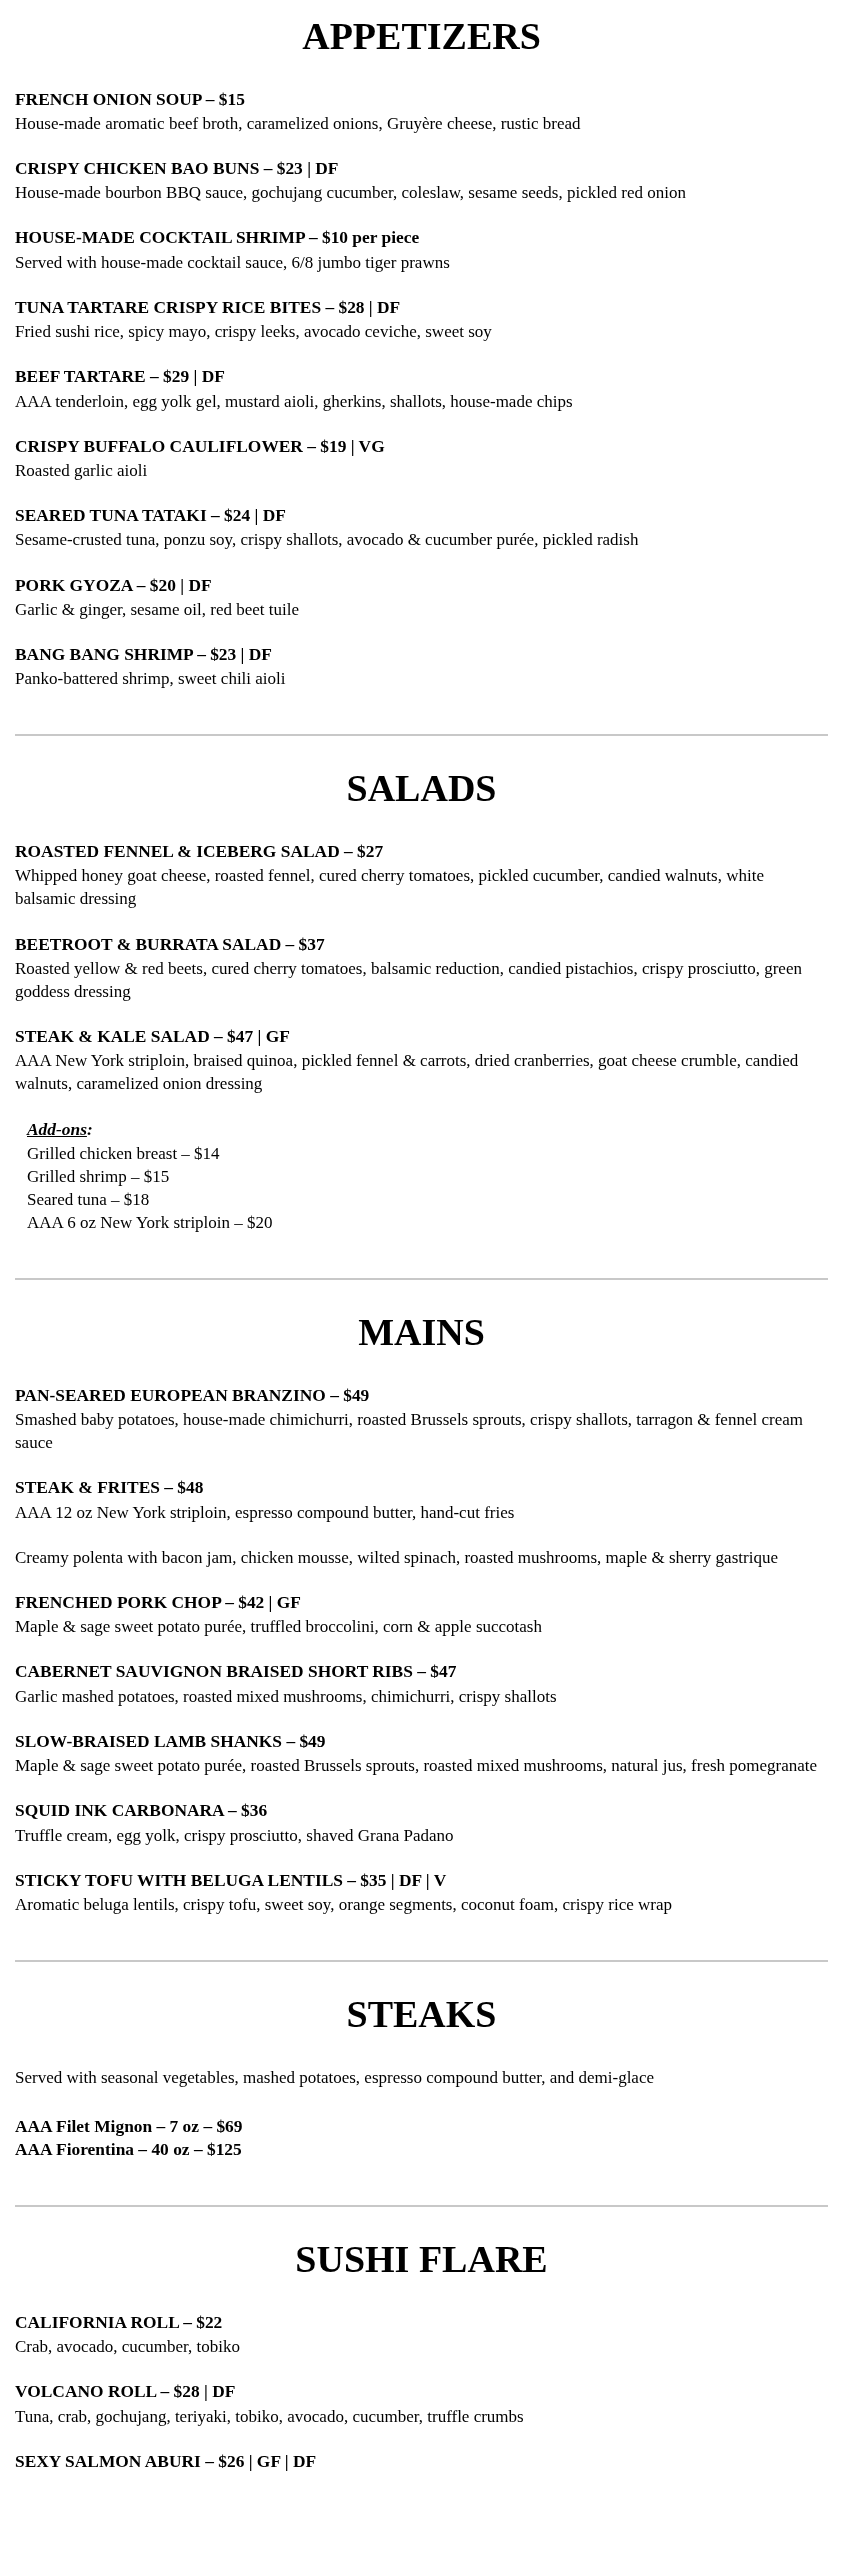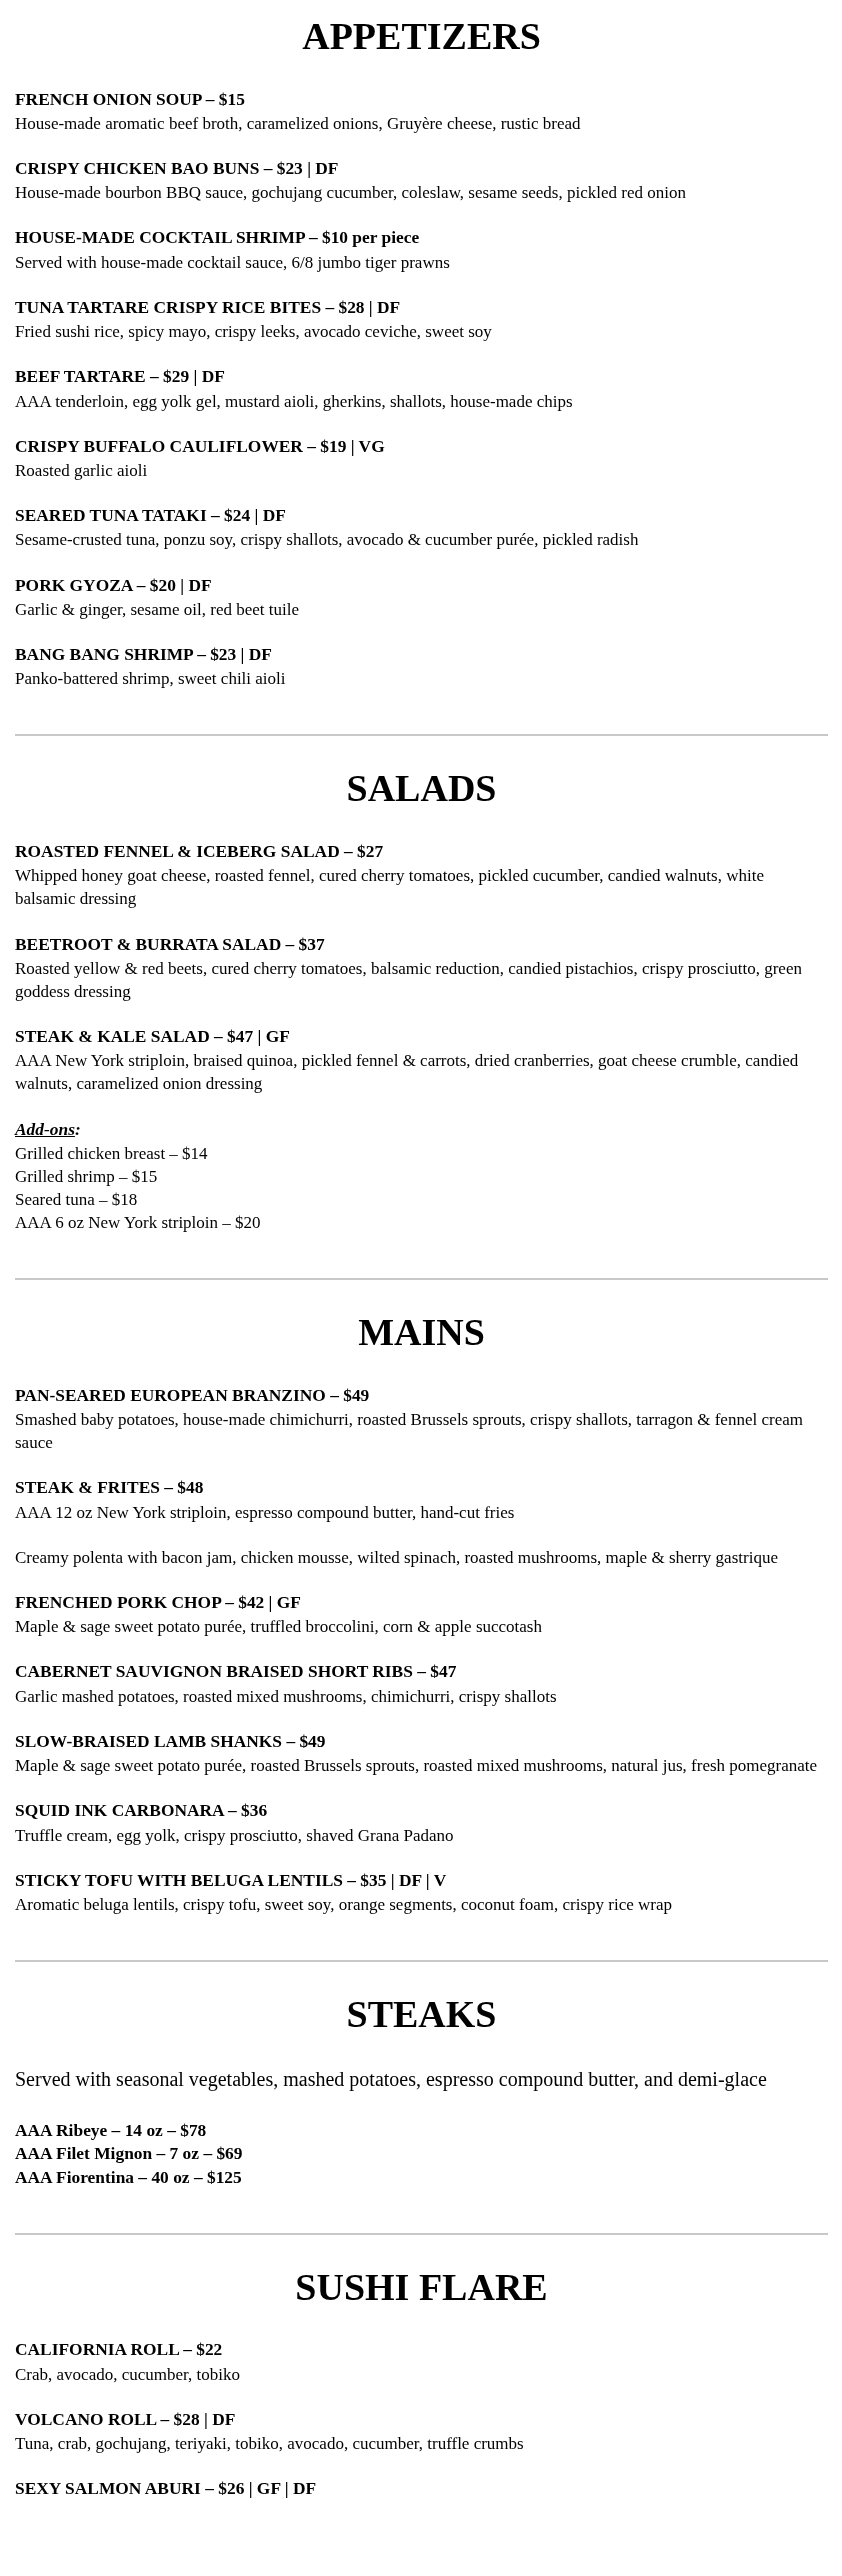--- a/index.html
+++ b/index.html
@@ -41,32 +41,32 @@
     line-height: 1.34;
     margin: 0 0 1px 0;
     font-family: inherit;
   }
   .item-desc {
     font-size: 17px;
     line-height: 1.36;
     margin: 0;
   }
   .intro {
-    font-size: 20px;
+    font-size: 17px;
     line-height: 1.36;
     margin: 0 0 26px 0;
   }
   .bold-lines p {
     font-size: 17.4px;
     font-weight: 700;
     line-height: 1.34;
     margin: 0;
   }
   .addons {
-    margin: 4px 0 0 0;
+    margin: 4px 0 0 12px;
   }
   .addons-heading {
     font-size: 17.4px;
     font-weight: 700;
     font-style: italic;
     line-height: 1.34;
     margin: 0 0 1px 0;
   }
   .addons-heading .u {
     text-decoration: underline;
@@ -176,21 +176,20 @@
       <div class="item">
         <h2 class="item-name">STICKY TOFU WITH BELUGA LENTILS – $35 | DF | V</h2>
         <p class="item-desc">Aromatic beluga lentils, crispy tofu, sweet soy, orange segments, coconut foam, crispy rice wrap</p>
       </div>
     </section>
     <div class="divider"></div>
     <section class="menu-section">
       <h1 class="section-title">STEAKS</h1>
       <p class="intro">Served with seasonal vegetables, mashed potatoes, espresso compound butter, and demi-glace</p>
       <div class="bold-lines">
-        <p class="bold-line">AAA Ribeye – 14 oz – $78</p>
         <p class="bold-line">AAA Filet Mignon – 7 oz – $69</p>
         <p class="bold-line">AAA Fiorentina – 40 oz – $125</p>
       </div>
     </section>
     <div class="divider"></div>
     <section class="menu-section">
       <h1 class="section-title">SUSHI FLARE</h1>
       <div class="item">
         <h2 class="item-name">CALIFORNIA ROLL – $22</h2>
         <p class="item-desc">Crab, avocado, cucumber, tobiko</p>

